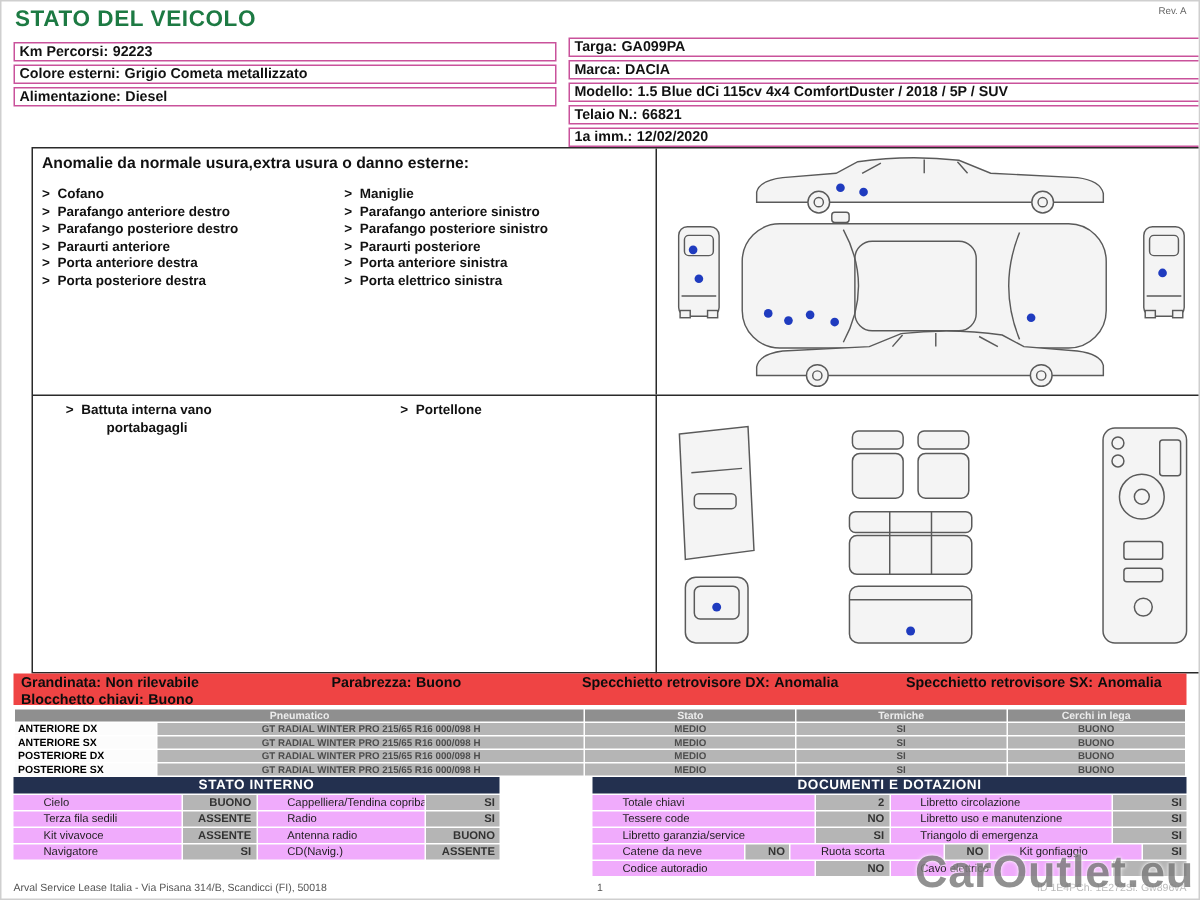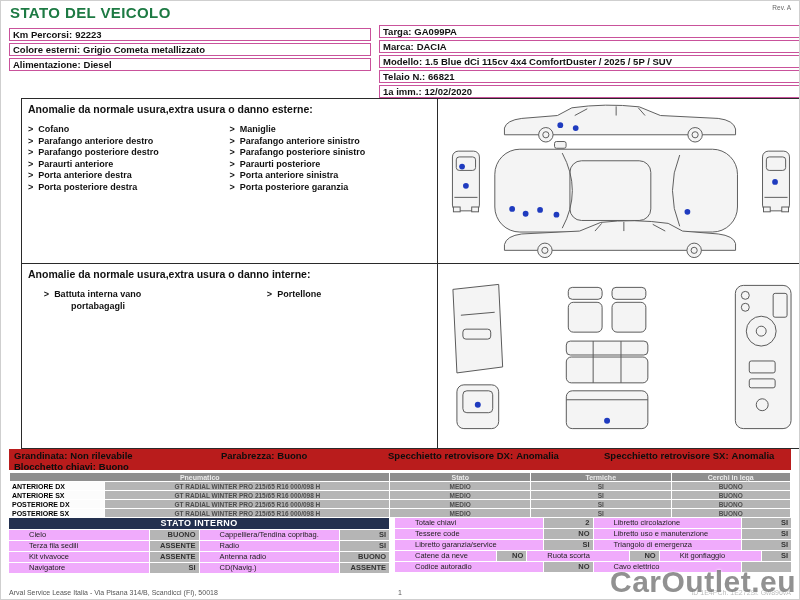--- a/index.html
+++ b/index.html
@@ -25,35 +25,35 @@
   .acols{display:flex;}
   .alist{list-style:none;margin:0;padding:0;width:50%;font-size:9px;font-weight:bold;line-height:11.5px;}
   .alist li{padding-left:11px;text-indent:-11px;max-width:185px;}
   .int .alist li{max-width:118px;text-align:center;}
   .alist li::before{content:">  ";white-space:pre;}
   .adiag{flex:1;display:flex;align-items:center;justify-content:center;}
   .diag-stroke{stroke:#5a5a5a;stroke-width:1;fill:#f4f4f4;}
   .diag-line{stroke:#5a5a5a;stroke-width:1;fill:none;}
   .dot{fill:#1f3bbf;stroke:none;}
   
-  .cond{position:absolute;left:8px;top:448px;width:782px;height:21px;background:#b91c1c;
+  .cond{position:absolute;left:8px;top:448px;width:782px;height:21px;background:#ef4444;
         box-sizing:border-box;padding:1px 5px;font-size:9.5px;font-weight:bold;color:#0d0d0d;}
   .cond .l1{display:flex;}
   .cpair{white-space:nowrap;}
   .cpair .lbl{margin-right:3px;}
   .cp0{width:207px;} .cp1{width:167px;} .cp2{width:216px;}
   
   .tires{position:absolute;left:8px;top:471px;width:782px;border-collapse:separate;border-spacing:1px;table-layout:fixed;}
   .tires th{background:#8f8f8f;color:#ececec;font-size:7px;font-weight:bold;height:8px;padding:0;text-align:center;}
   .tires td{height:8px;padding:0;}
   .tires td.pos{background:#fcfcfc;font-size:7px;font-weight:bold;padding-left:2px;color:#000;}
   .tires td.g{background:#b5b5b5;color:#4d4d4d;font-size:6.5px;text-align:center;font-weight:bold;}
   
   .btable{position:absolute;top:517px;}
-  .btable.left{left:8px;width:380px;}
+  .btable.left{left:8px;width:324px;}
   .btable.right{left:394px;width:396px;}
   .bhead{background:#23304f;color:#fff;font-size:9px;font-weight:bold;text-align:center;
          height:11px;line-height:11px;margin-bottom:1px;letter-spacing:.4px;}
   .trow{display:flex;gap:1px;margin-bottom:1px;height:10px;line-height:10px;font-size:7.5px;}
   .pair{display:flex;flex:1;gap:1px;min-width:0;}
   .plbl{flex:1;background:#f0abfc;padding-left:20px;color:#1d1d1d;white-space:nowrap;overflow:hidden;}
   .pval{width:46px;background:#b5b5b5;text-align:right;padding-right:3px;color:#333;font-weight:bold;}
   .trow.triple .pval{width:26px;}
   
   .footer{position:absolute;left:8px;right:8px;top:588px;display:flex;font-size:7px;color:#555;}
@@ -73,21 +73,21 @@
 
   <div class="info-left">
     <div class="ibox"><span class="lbl">Km Percorsi:</span><span class="val">92223</span></div>
     <div class="ibox"><span class="lbl">Colore esterni:</span><span class="val">Grigio Cometa metallizzato</span></div>
     <div class="ibox"><span class="lbl">Alimentazione:</span><span class="val">Diesel</span></div>
   </div>
 
   <div class="info-right">
     <div class="ibox"><span class="lbl">Targa:</span><span class="val">GA099PA</span></div>
     <div class="ibox"><span class="lbl">Marca:</span><span class="val">DACIA</span></div>
-    <div class="ibox"><span class="lbl">Modello:</span><span class="val">1.5 Blue dCi 115cv 4x4 ComfortDuster / 2025 / 5P / SUV</span></div>
+    <div class="ibox"><span class="lbl">Modello:</span><span class="val">1.5 Blue dCi 115cv 4x4 ComfortDuster / 2018 / 5P / SUV</span></div>
     <div class="ibox"><span class="lbl">Telaio N.:</span><span class="val">66821</span></div>
     <div class="ibox"><span class="lbl">1a imm.:</span><span class="val">12/02/2020</span></div>
   </div>
 
   <div class="anomaly-box">
 
     <div class="arow ext">
       <div class="aleft">
         <p class="ahead">Anomalie da normale usura,extra usura o danno esterne:</p>
         <div class="acols">
@@ -98,21 +98,21 @@
             <li>Paraurti anteriore</li>
             <li>Porta anteriore destra</li>
             <li>Porta posteriore destra</li>
           </ul>
           <ul class="alist">
             <li>Maniglie</li>
             <li>Parafango anteriore sinistro</li>
             <li>Parafango posteriore sinistro</li>
             <li>Paraurti posteriore</li>
             <li>Porta anteriore sinistra</li>
-            <li>Porta posteriore garanzia</li>
+            <li>Porta elettrico sinistra</li>
           </ul>
         </div>
       </div>
       <div class="adiag">
         <svg width="358" height="156" viewBox="0 0 360 162">
           <g id="sideview">
             <path class="diag-stroke" d="M60,33 L60,26 Q62,18 78,16 L115,13 L130,5 Q165,0 200,4 L222,13 L282,16 Q298,18 300,27 L300,33 Z"></path>
             <path class="diag-line" d="M133,13 L146,6 M176,3.5 L176,13 M206,13 L199,5"></path>
             <circle class="diag-stroke" cx="103" cy="33" r="7.5" fill="#fff"></circle>
             <circle class="diag-stroke" cx="103" cy="33" r="3.2" fill="#ddd"></circle>
@@ -150,21 +150,20 @@
           <circle class="dot" cx="97" cy="111" r="3"></circle>
           <circle class="dot" cx="114" cy="116" r="3"></circle>
           <circle class="dot" cx="250" cy="113" r="3"></circle>
           <circle class="dot" cx="341" cy="82" r="3"></circle>
         </svg>
       </div>
     </div>
 
     <div class="arow int">
       <div class="aleft">
-        <p class="ahead">Anomalie da normale usura,extra usura o danno interne:</p>
         <div class="acols">
           <ul class="alist">
             <li>Battuta interna vano portabagagli</li>
           </ul>
           <ul class="alist">
             <li>Portellone</li>
           </ul>
         </div>
       </div>
       <div class="adiag">
@@ -308,20 +307,21 @@
           <span class="pval">SI</span>
         </span>
       <span class="pair">
           <span class="plbl">CD(Navig.)</span>
           <span class="pval">ASSENTE</span>
         </span>
     </div>
   </div>
 
   <div class="btable right">
+    <div class="bhead">DOCUMENTI E DOTAZIONI</div>
     <div class="trow">
       <span class="pair">
           <span class="plbl">Totale chiavi</span>
           <span class="pval">2</span>
         </span>
       <span class="pair">
           <span class="plbl">Libretto circolazione</span>
           <span class="pval">SI</span>
         </span>
     </div>

